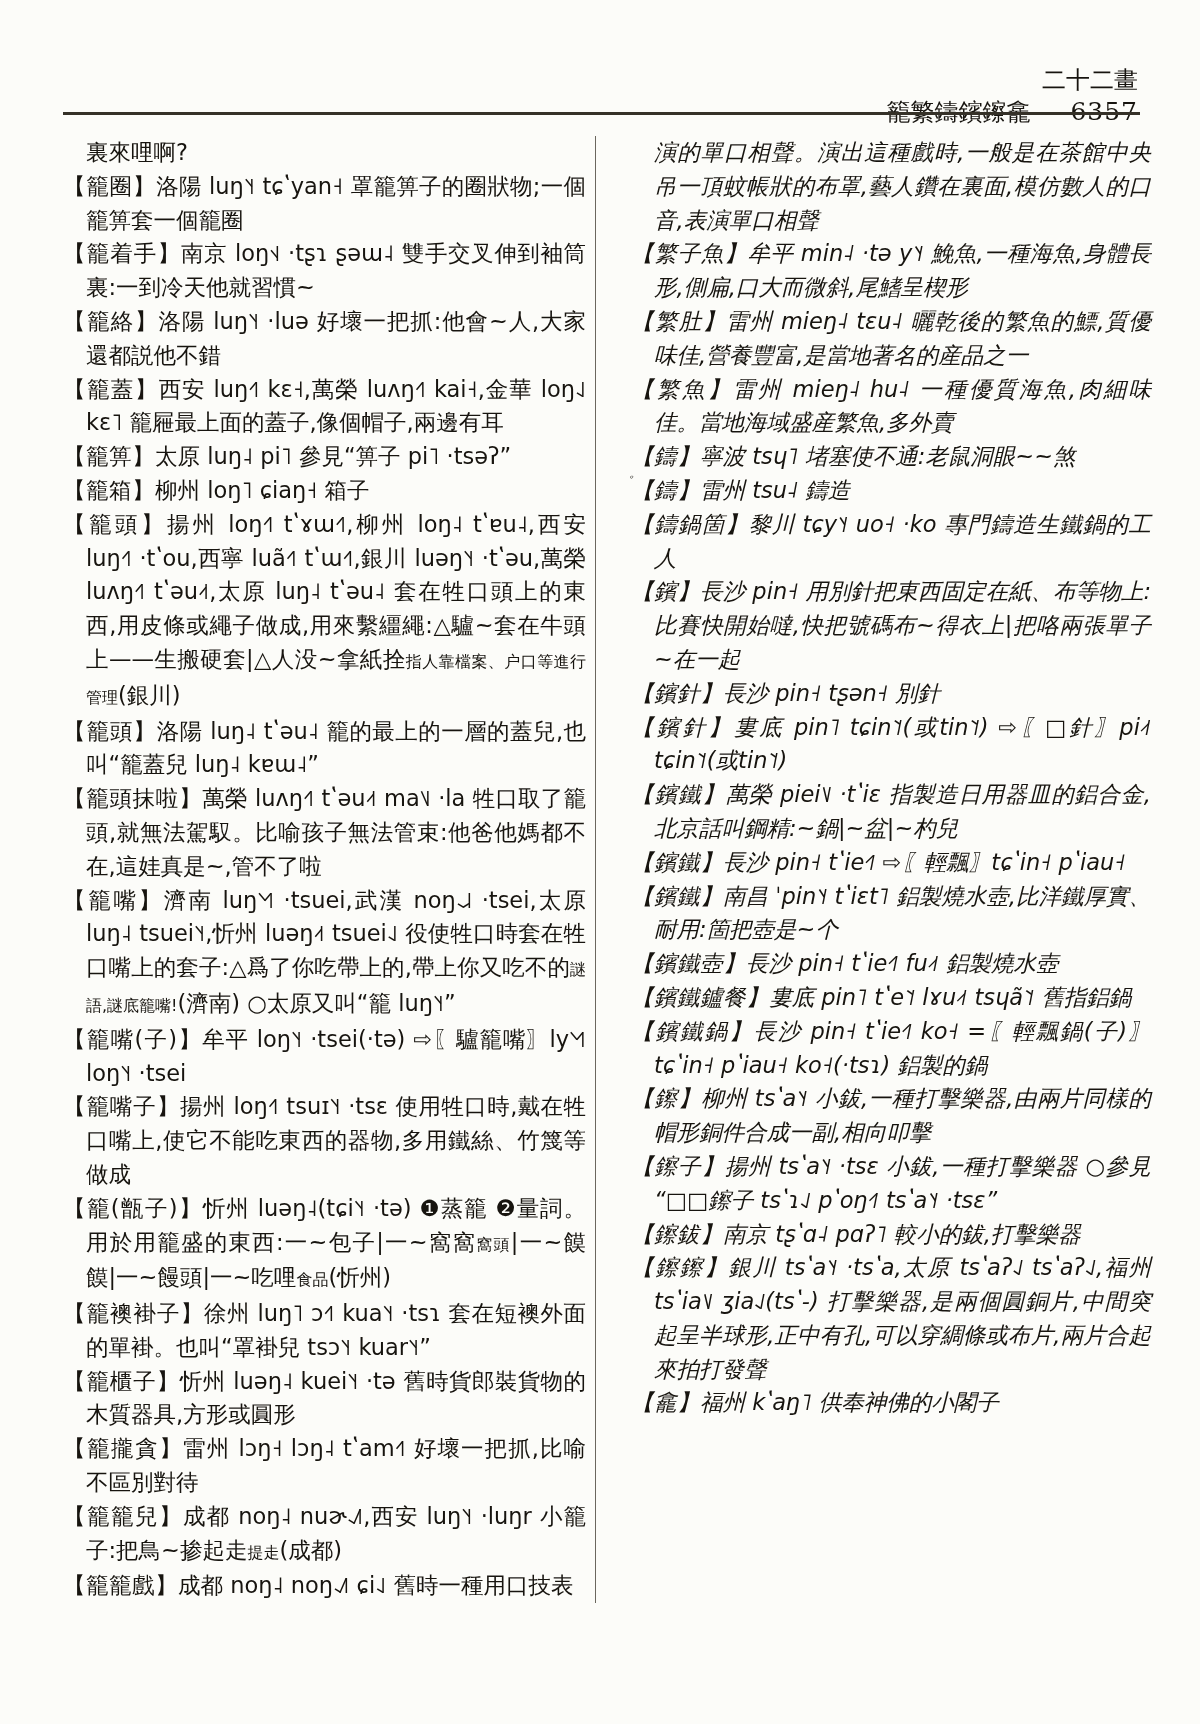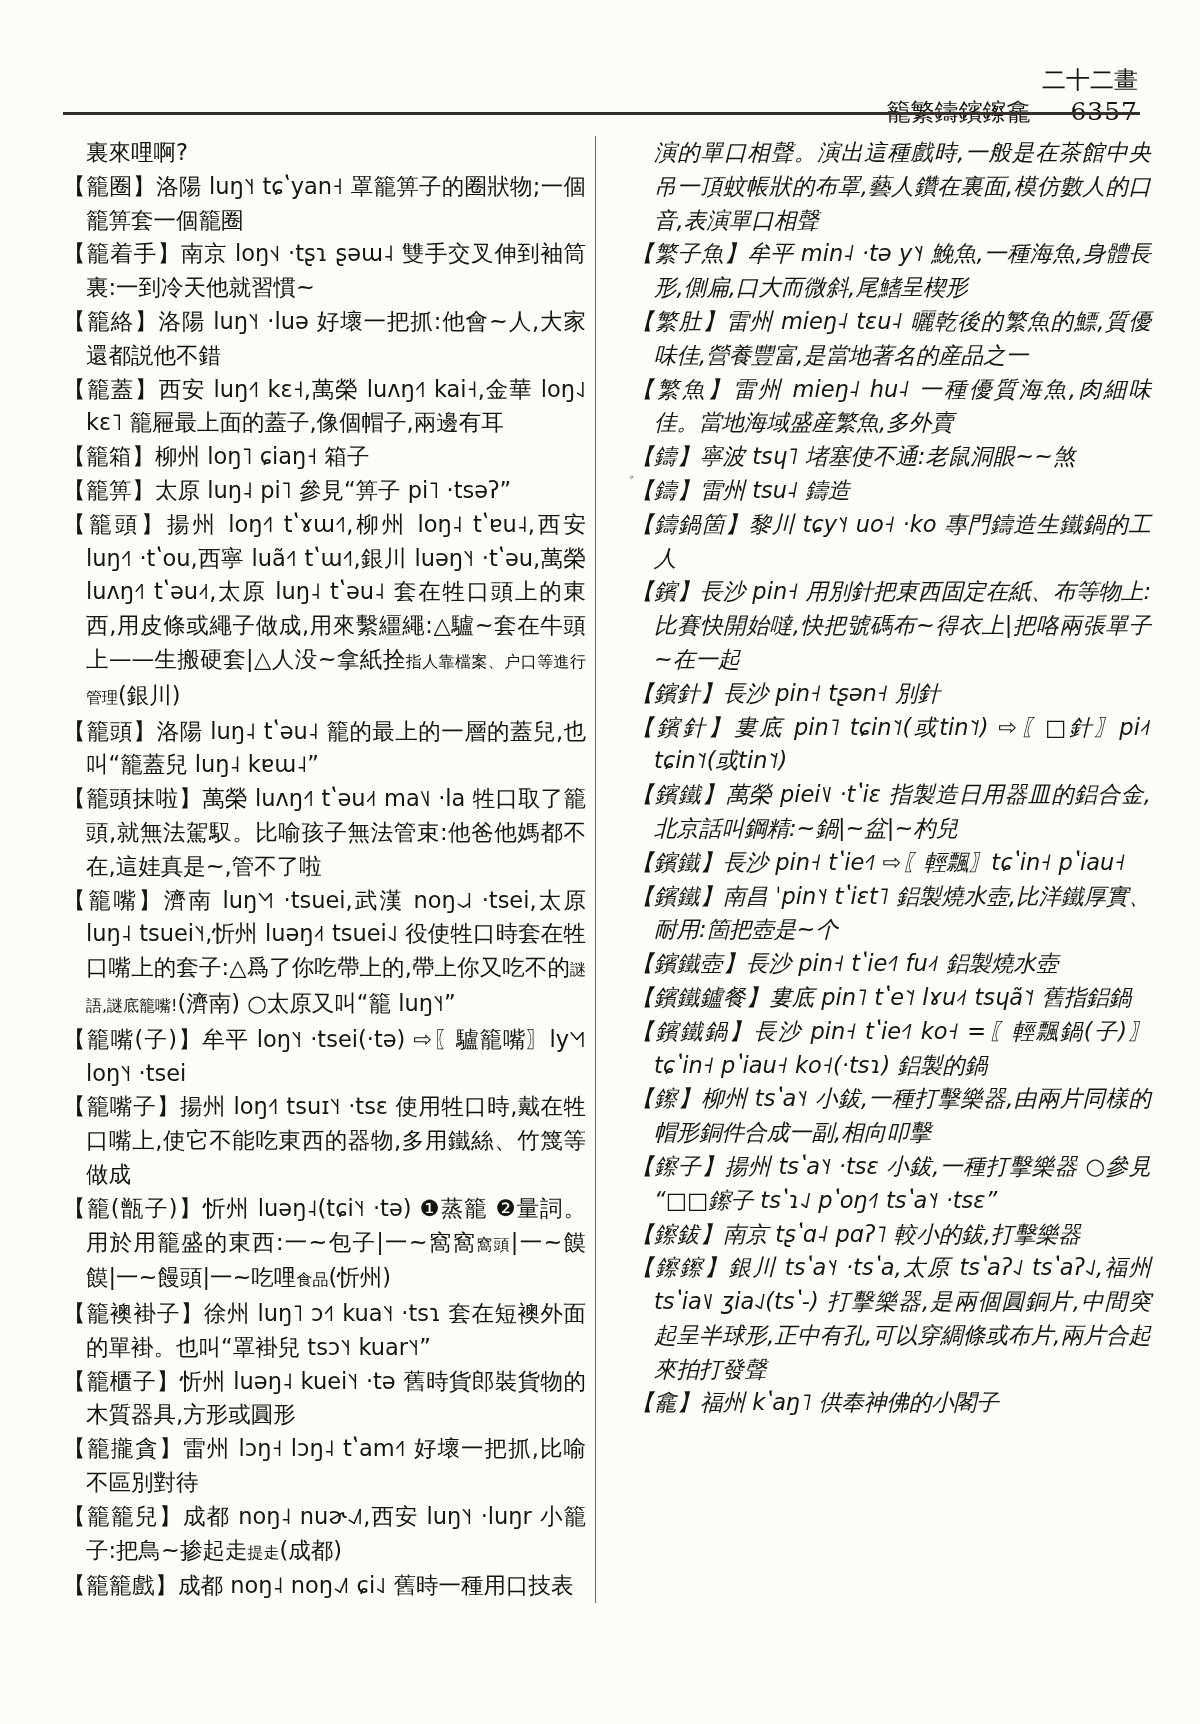--- a/index.html
+++ b/index.html
@@ -56,22 +56,22 @@
 
   <div class="rule"></div>
 
   <div class="cols">
     <div class="col left" id="col-left">
         <p class="entry cont"><span>裏來哩啊?</span></p>
         <p class="entry"><span class="hw">【籠圈】</span><span>洛陽 luŋ˥˧ tɕʽyan˧ 罩籠箅子的圈狀物;一個籠箅套一個籠圈</span></p>
         <p class="entry"><span class="hw">【籠着手】</span><span>南京 loŋ˦˨ ·tʂɿ ʂəɯ˨ 雙手交叉伸到袖筒裏:一到冷天他就習慣~</span></p>
         <p class="entry"><span class="hw">【籠絡】</span><span>洛陽 luŋ˥˧ ·luə 好壞一把抓:他會~人,大家還都説他不錯</span></p>
         <p class="entry"><span class="hw">【籠蓋】</span><span>西安 luŋ˧˥ kɛ˧,萬榮 luʌŋ˧˥ kai˧,金華 loŋ˨˩ kɛ˥ 籠屜最上面的蓋子,像個帽子,兩邊有耳</span></p>
+        <p class="entry"><span class="hw">【籠箅】</span><span>太原 luŋ˨ pi˥ 參見“箅子 pi˥ ·tsəʔ”</span></p>
         <p class="entry"><span class="hw">【籠箱】</span><span>柳州 loŋ˥ ɕiaŋ˧ 箱子</span></p>
-        <p class="entry"><span class="hw">【籠箅】</span><span>太原 luŋ˨ pi˥ 參見“箅子 pi˥ ·tsəʔ”</span></p>
         <p class="entry"><span class="hw">【籠頭】</span><span>揚州 loŋ˧˥ tʽɤɯ˧˥,柳州 loŋ˨ tʽɐu˨,西安 luŋ˧˥ ·tʽou,西寧 luã˧˥ tʽɯ˧˥,銀川 luəŋ˥˧ ·tʽəu,萬榮 luʌŋ˧˥ tʽəu˨˦,太原 luŋ˨ tʽəu˨ 套在牲口頭上的東西,用皮條或繩子做成,用來繫繮繩:△驢~套在牛頭上——生搬硬套|△人没~拿紙拴</span><span class="small">指人靠檔案、户口等進行管理</span><span>(銀川)</span></p>
         <p class="entry"><span class="hw">【籠頭】</span><span>洛陽 luŋ˨ tʽəu˨ 籠的最上的一層的蓋兒,也叫“籠蓋兒 luŋ˨ kɐɯ˨”</span></p>
         <p class="entry"><span class="hw">【籠頭抹啦】</span><span>萬榮 luʌŋ˧˥ tʽəu˨˦ ma˥˩ ·la 牲口取了籠頭,就無法駕馭。比喻孩子無法管束:他爸他媽都不在,這娃真是~,管不了啦</span></p>
         <p class="entry"><span class="hw">【籠嘴】</span><span>濟南 luŋ˥˧˥ ·tsuei,武漢 noŋ˨˩˨ ·tsei,太原 luŋ˨ tsuei˥˧,忻州 luəŋ˨˦ tsuei˨˩ 役使牲口時套在牲口嘴上的套子:△爲了你吃帶上的,帶上你又吃不的</span><span class="small">謎語,謎底籠嘴!</span><span>(濟南) ○太原又叫“籠 luŋ˥˧”</span></p>
         <p class="entry"><span class="hw">【籠嘴(子)】</span><span>牟平 loŋ˥˧ ·tsei(·tə) ⇨〖驢籠嘴〗ly˥˧˥ loŋ˥˧ ·tsei</span></p>
         <p class="entry"><span class="hw">【籠嘴子】</span><span>揚州 loŋ˧˥ tsuɪ˥˧ ·tsɛ 使用牲口時,戴在牲口嘴上,使它不能吃東西的器物,多用鐵絲、竹篾等做成</span></p>
         <p class="entry"><span class="hw">【籠(甑子)】</span><span>忻州 luəŋ˨(tɕi˥˧ ·tə) ❶蒸籠 ❷量詞。用於用籠盛的東西:一~包子|一~窩窩</span><span class="small">窩頭</span><span>|一~饃饃|一~饅頭|一~吃哩</span><span class="small">食品</span><span>(忻州)</span></p>
         <p class="entry"><span class="hw">【籠襖褂子】</span><span>徐州 luŋ˥ ɔ˧˥ kua˥˧ ·tsɿ 套在短襖外面的單褂。也叫“罩褂兒 tsɔ˥˧ kuar˥˧”</span></p>
         <p class="entry"><span class="hw">【籠櫃子】</span><span>忻州 luəŋ˨ kuei˥˧ ·tə 舊時貨郎裝貨物的木質器具,方形或圓形</span></p>
         <p class="entry"><span class="hw">【籠攏貪】</span><span>雷州 lɔŋ˧ lɔŋ˨ tʽam˧˥ 好壞一把抓,比喻不區別對待</span></p>

